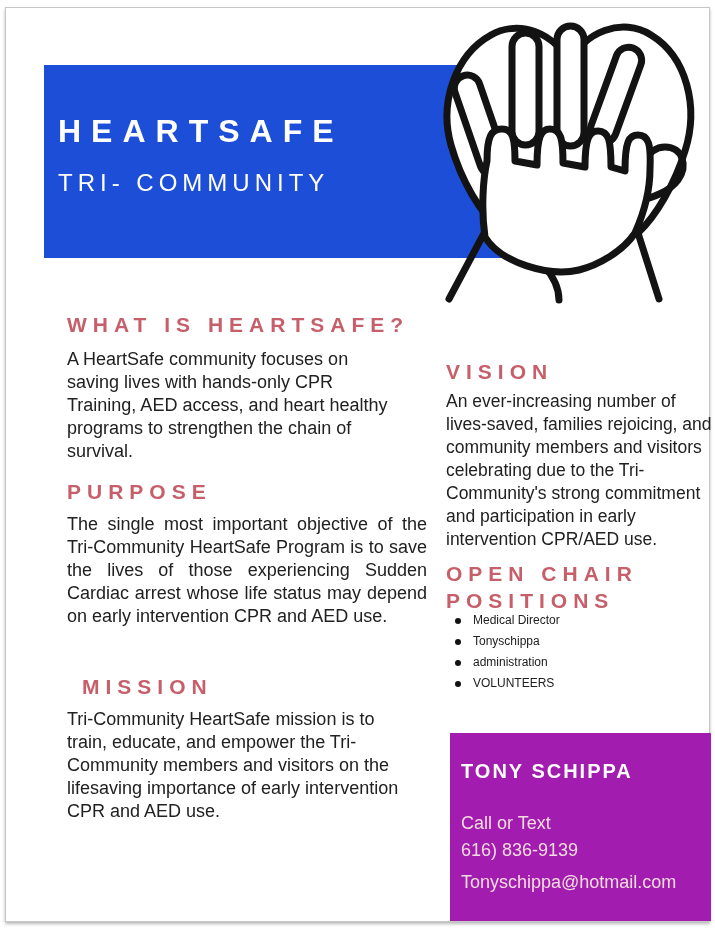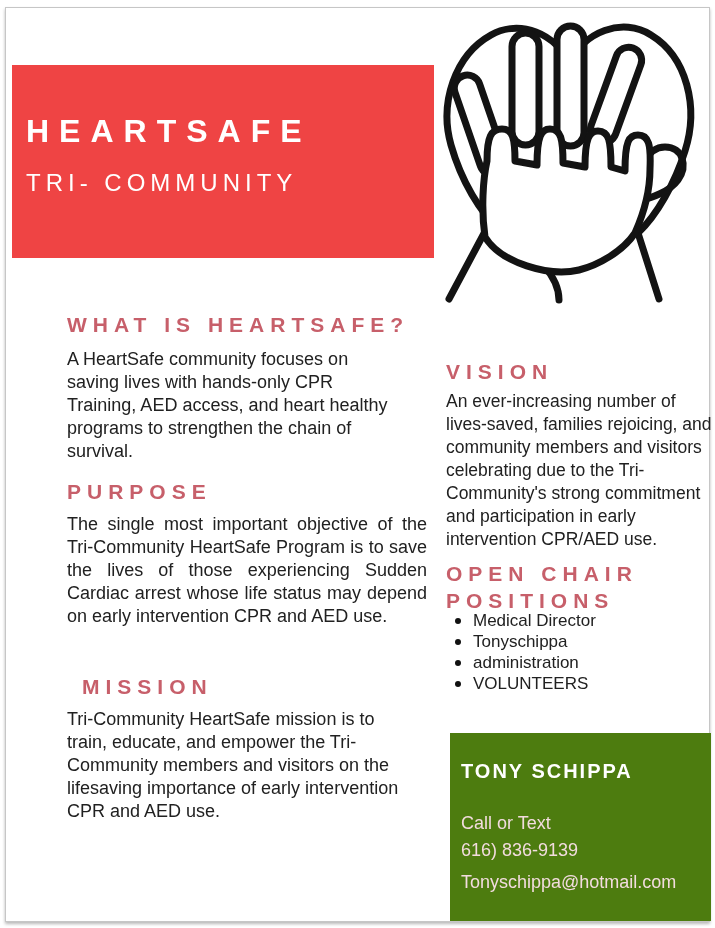--- a/index.html
+++ b/index.html
@@ -7,21 +7,21 @@
     width:715px;height:928px;position:relative;background:#ffffff;
     font-family:"Liberation Sans", sans-serif;overflow:hidden;
   }
   .page{
     position:absolute;left:5px;top:7px;width:703px;height:913px;
     background:#ffffff;border:1px solid #c6c6c6;
     box-shadow:0 2px 3px rgba(0,0,0,.28);
   }
   .page *{position:absolute;}
   .banner{
-    left:6px;top:57px;width:422px;height:193px;background:#ef4444;
+    left:38px;top:57px;width:422px;height:193px;background:#1d4ed8;padding-left:48px;
   }
   .banner-title1{
     position:absolute;left:14px;top:40px;color:#ffffff;
     font-size:32px;font-weight:700;letter-spacing:10px;line-height:52px;white-space:nowrap;
   }
   .banner-title2{
     position:absolute;left:14px;top:92px;color:#ffffff;
     font-size:24px;font-weight:400;letter-spacing:5px;line-height:52px;white-space:nowrap;
   }
   .illus{left:425px;top:11px;width:278px;height:316px;}
@@ -40,30 +40,30 @@
   .purpose-h{left:61px;top:470px;}
   .purpose-p{left:61px;top:505px;width:360px;text-align:justify;}
   .mission-h{left:76px;top:665px;}
   .mission-p{left:61px;top:700px;width:350px;}
 
   .vision-h{left:440px;top:350px;}
   .vision-p{left:440px;top:382px;width:270px;font-size:17.5px;}
   .chair-h{left:440px;top:552px;width:275px;}
   .chair-list{left:440px;top:602px;width:266px;margin:0;padding:0;list-style:none;}
   .chair-list li{
-    position:static;display:block;color:#212121;font-size:17px;line-height:21px;
+    position:static;display:block;color:#212121;font-size:12px;line-height:21px;
     padding-left:27px;position:relative;
   }
   .chair-list li::before{
     content:"";position:absolute;left:9px;top:8px;width:6px;height:6px;
     border-radius:50%;background:#111111;
   }
 
   .contact{
-    left:444px;top:725px;width:261px;height:188px;background:#4d7c0f;
+    left:444px;top:725px;width:261px;height:188px;background:#a21caf;
   }
   .contact-name{
     position:absolute;left:11px;top:27px;color:#ffffff;
     font-size:20px;font-weight:700;letter-spacing:2px;white-space:nowrap;
   }
   .contact-call{
     position:absolute;left:11px;top:77px;color:#F2DCDE;
     font-size:18px;line-height:27px;white-space:pre-line;
   }
   .contact-email{

